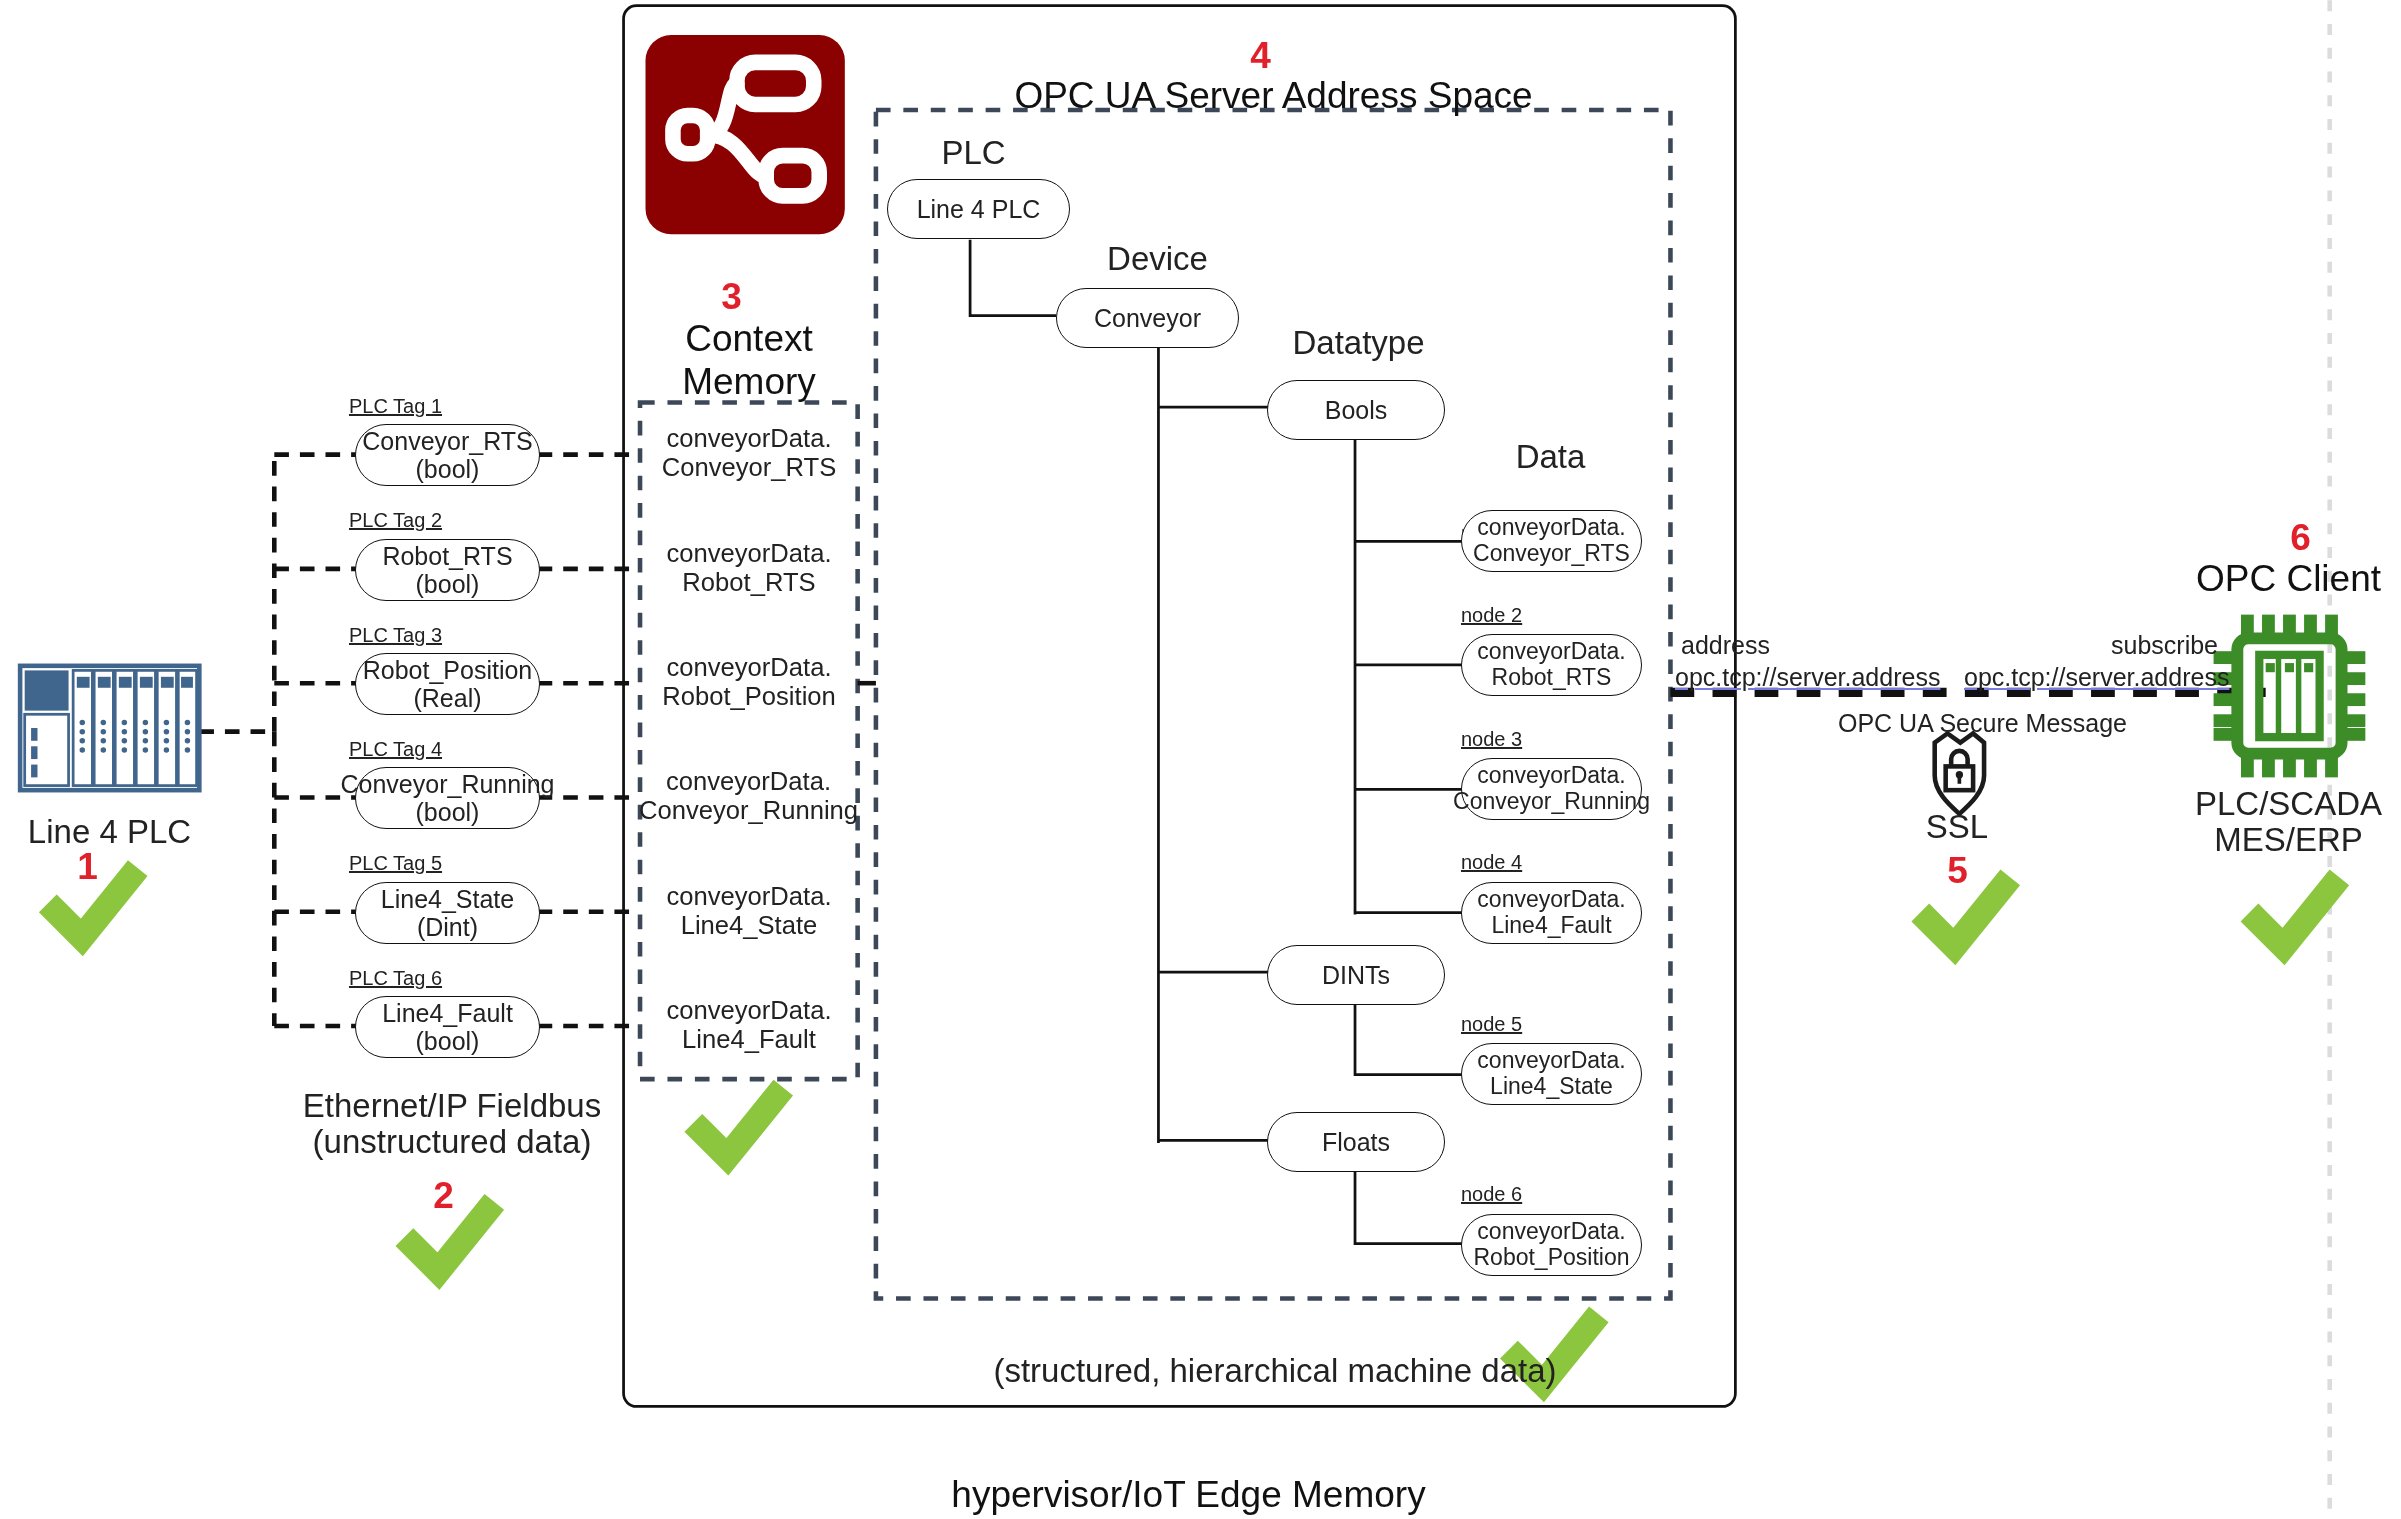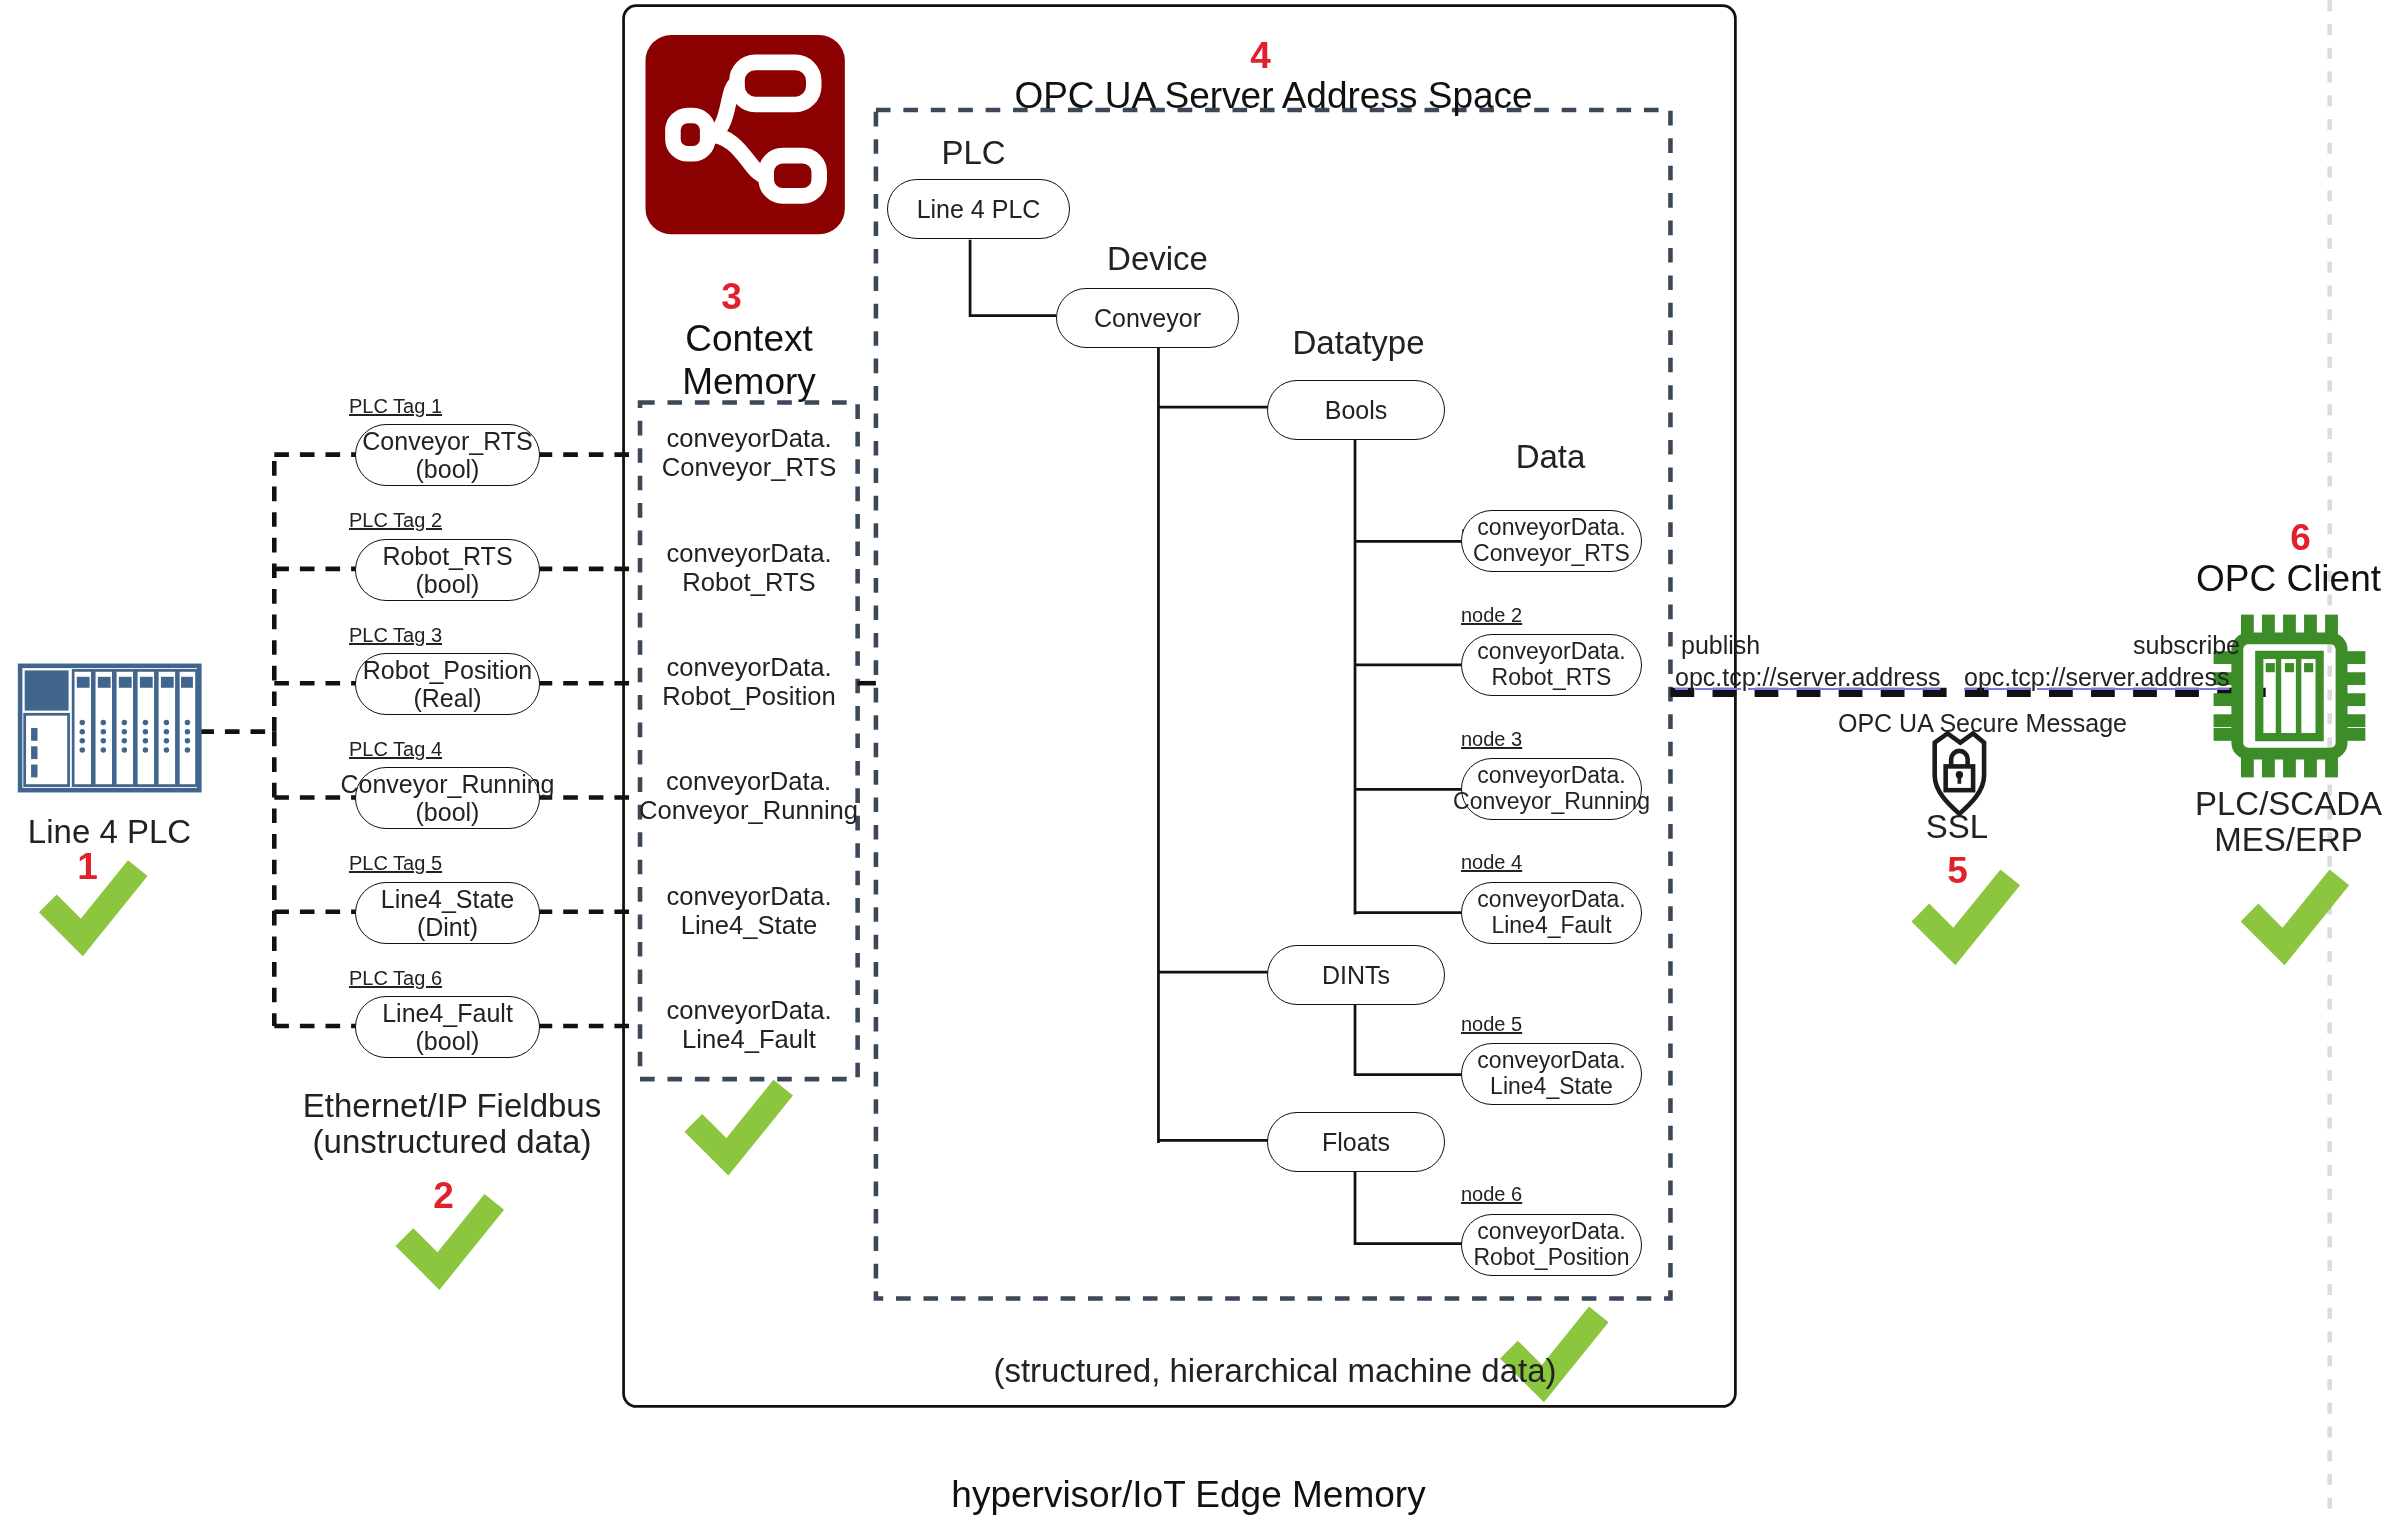--- a/index.html
+++ b/index.html
@@ -339,25 +339,25 @@
 <div class="caption big" style="left:914px;top:1317px;width:722px;">
   <br>
   <span>(structured, hierarchical machine data)</span>
 </div>
 
 <div class="bigtitle" style="left:896px;top:1431px;width:585px;">
   <br>
   <span>hypervisor/IoT Edge Memory</span>
 </div>
 
-<div class="urltxt" style="left:1681px;top:631px;">publish</div>
+<div class="urltxt" style="left:1681px;top:631px;">address</div>
 <div class="urltxt" style="left:1675px;top:663px;">
   <u>opc.tcp://server.address</u>
 </div>
-<div class="urltxt" style="left:2111px;top:631px;margin-left:22px;">subscribe</div>
+<div class="urltxt" style="left:2111px;top:631px;">subscribe</div>
 <div class="urltxt" style="left:1964px;top:663px;">
   <u>opc.tcp://server.address</u>
 </div>
 <div class="urltxt" style="left:1838px;top:709px;">OPC UA Secure Message</div>
 <div class="caption big" style="left:1893px;top:809px;width:128px;">SSL</div>
 <div class="num" style="left:1939px;top:850px;width:37px;">5</div>
 
 <div class="num" style="left:2282px;top:517px;width:37px;">6</div>
 <div class="bigtitle" style="left:2176px;top:558px;width:225px;">OPC Client</div>
 <div class="caption big" style="left:2176px;top:786px;width:225px;">

